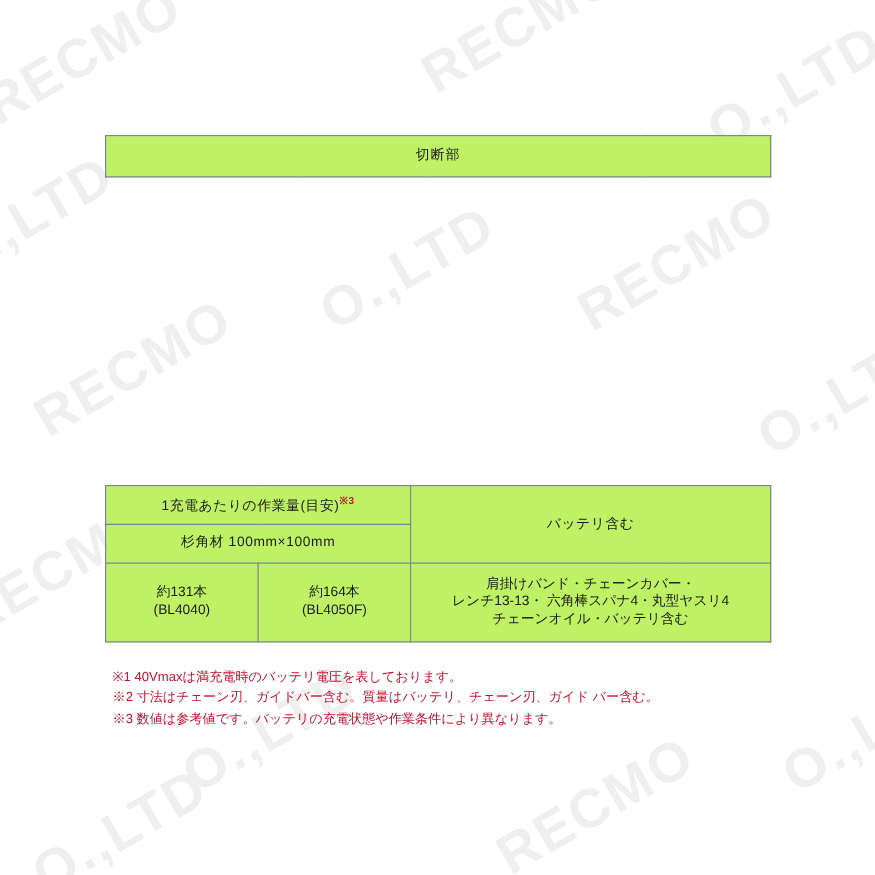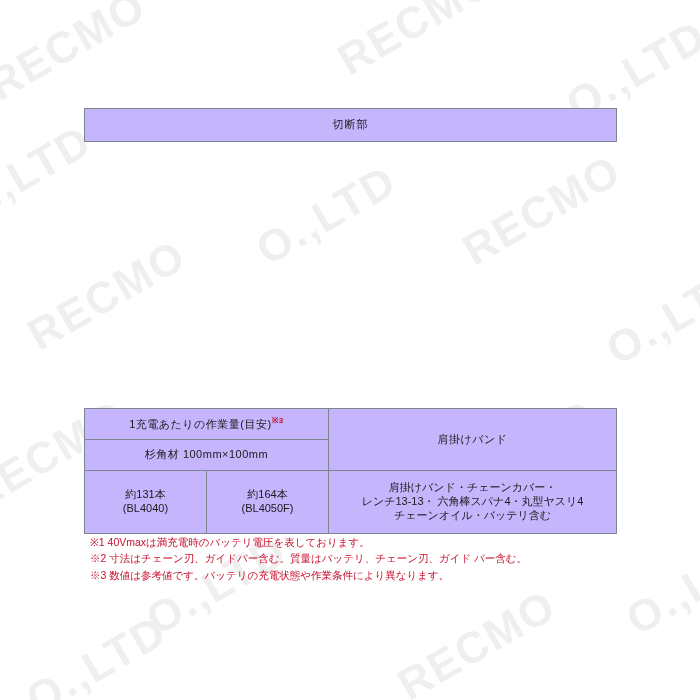--- a/index.html
+++ b/index.html
@@ -50,21 +50,21 @@
   }
   table.spec td, table.spec th {
     border: 1px solid #7d868c;
     text-align: center;
     vertical-align: middle;
     font-size: 11px;
     color: #1a1a1a;
     font-weight: normal;
     padding: 2px 2px;
     line-height: 1.25;
-    background: #c4b5fd;
+    background: #bef264;
   }
   .hdr-band {
     background: linear-gradient(to bottom, #ffffff 0%, #dde7ec 38%, #c3d4dd 72%, #b2c6d2 100%);
     font-weight: bold;
     font-size: 13px;
     letter-spacing: 1px;
   }
   .hdr-sub {
     background: linear-gradient(to bottom, #ffffff 0%, #e3ecf0 40%, #cdddE4 75%, #bfd2db 100%);
     font-weight: bold;
@@ -80,21 +80,21 @@
     font-size: 8px;
     vertical-align: super;
     font-weight: bold;
   }
 
   
   #table1 { left: 84px; top: 108px; width: 532px; }
   
   #table2 { left: 84px; top: 265px; width: 532px; }
   
-  #table3 { left: 84px; top: 408px; width: 532px; }
+  #table3 { left: 84px; top: 388px; width: 532px; }
 
   .notes {
     position: absolute;
     left: 90px;
     top: 534px;
     width: 540px;
     font-size: 10.5px;
     line-height: 1.55;
     color: #c8102e;
     font-family: "Liberation Sans", sans-serif;
@@ -152,21 +152,21 @@
     <colgroup>
       <col style="width:122px">
       <col style="width:122px">
       <col style="width:288px">
     </colgroup>
     <tbody>
         <tr>
       <th class="hdr-sub" colspan="2" style="height:26px;">
         <span>1充電あたりの作業量(目安)</span><span class="sup">※3</span>
       </th>
-      <th class="hdr-sub" rowspan="2">肩掛けバンド</th>
+      <th class="hdr-sub" rowspan="2">バッテリ含む</th>
     </tr>
     <tr>
       <th class="hdr-sub" colspan="2" style="height:26px;">杉角材 100mm×100mm</th>
     </tr>
     <tr>
       <td class="cell-body" style="height:58px;">
         <div>約131本</div>
         <div>(BL4040)</div>
       </td>
       <td class="cell-body">

